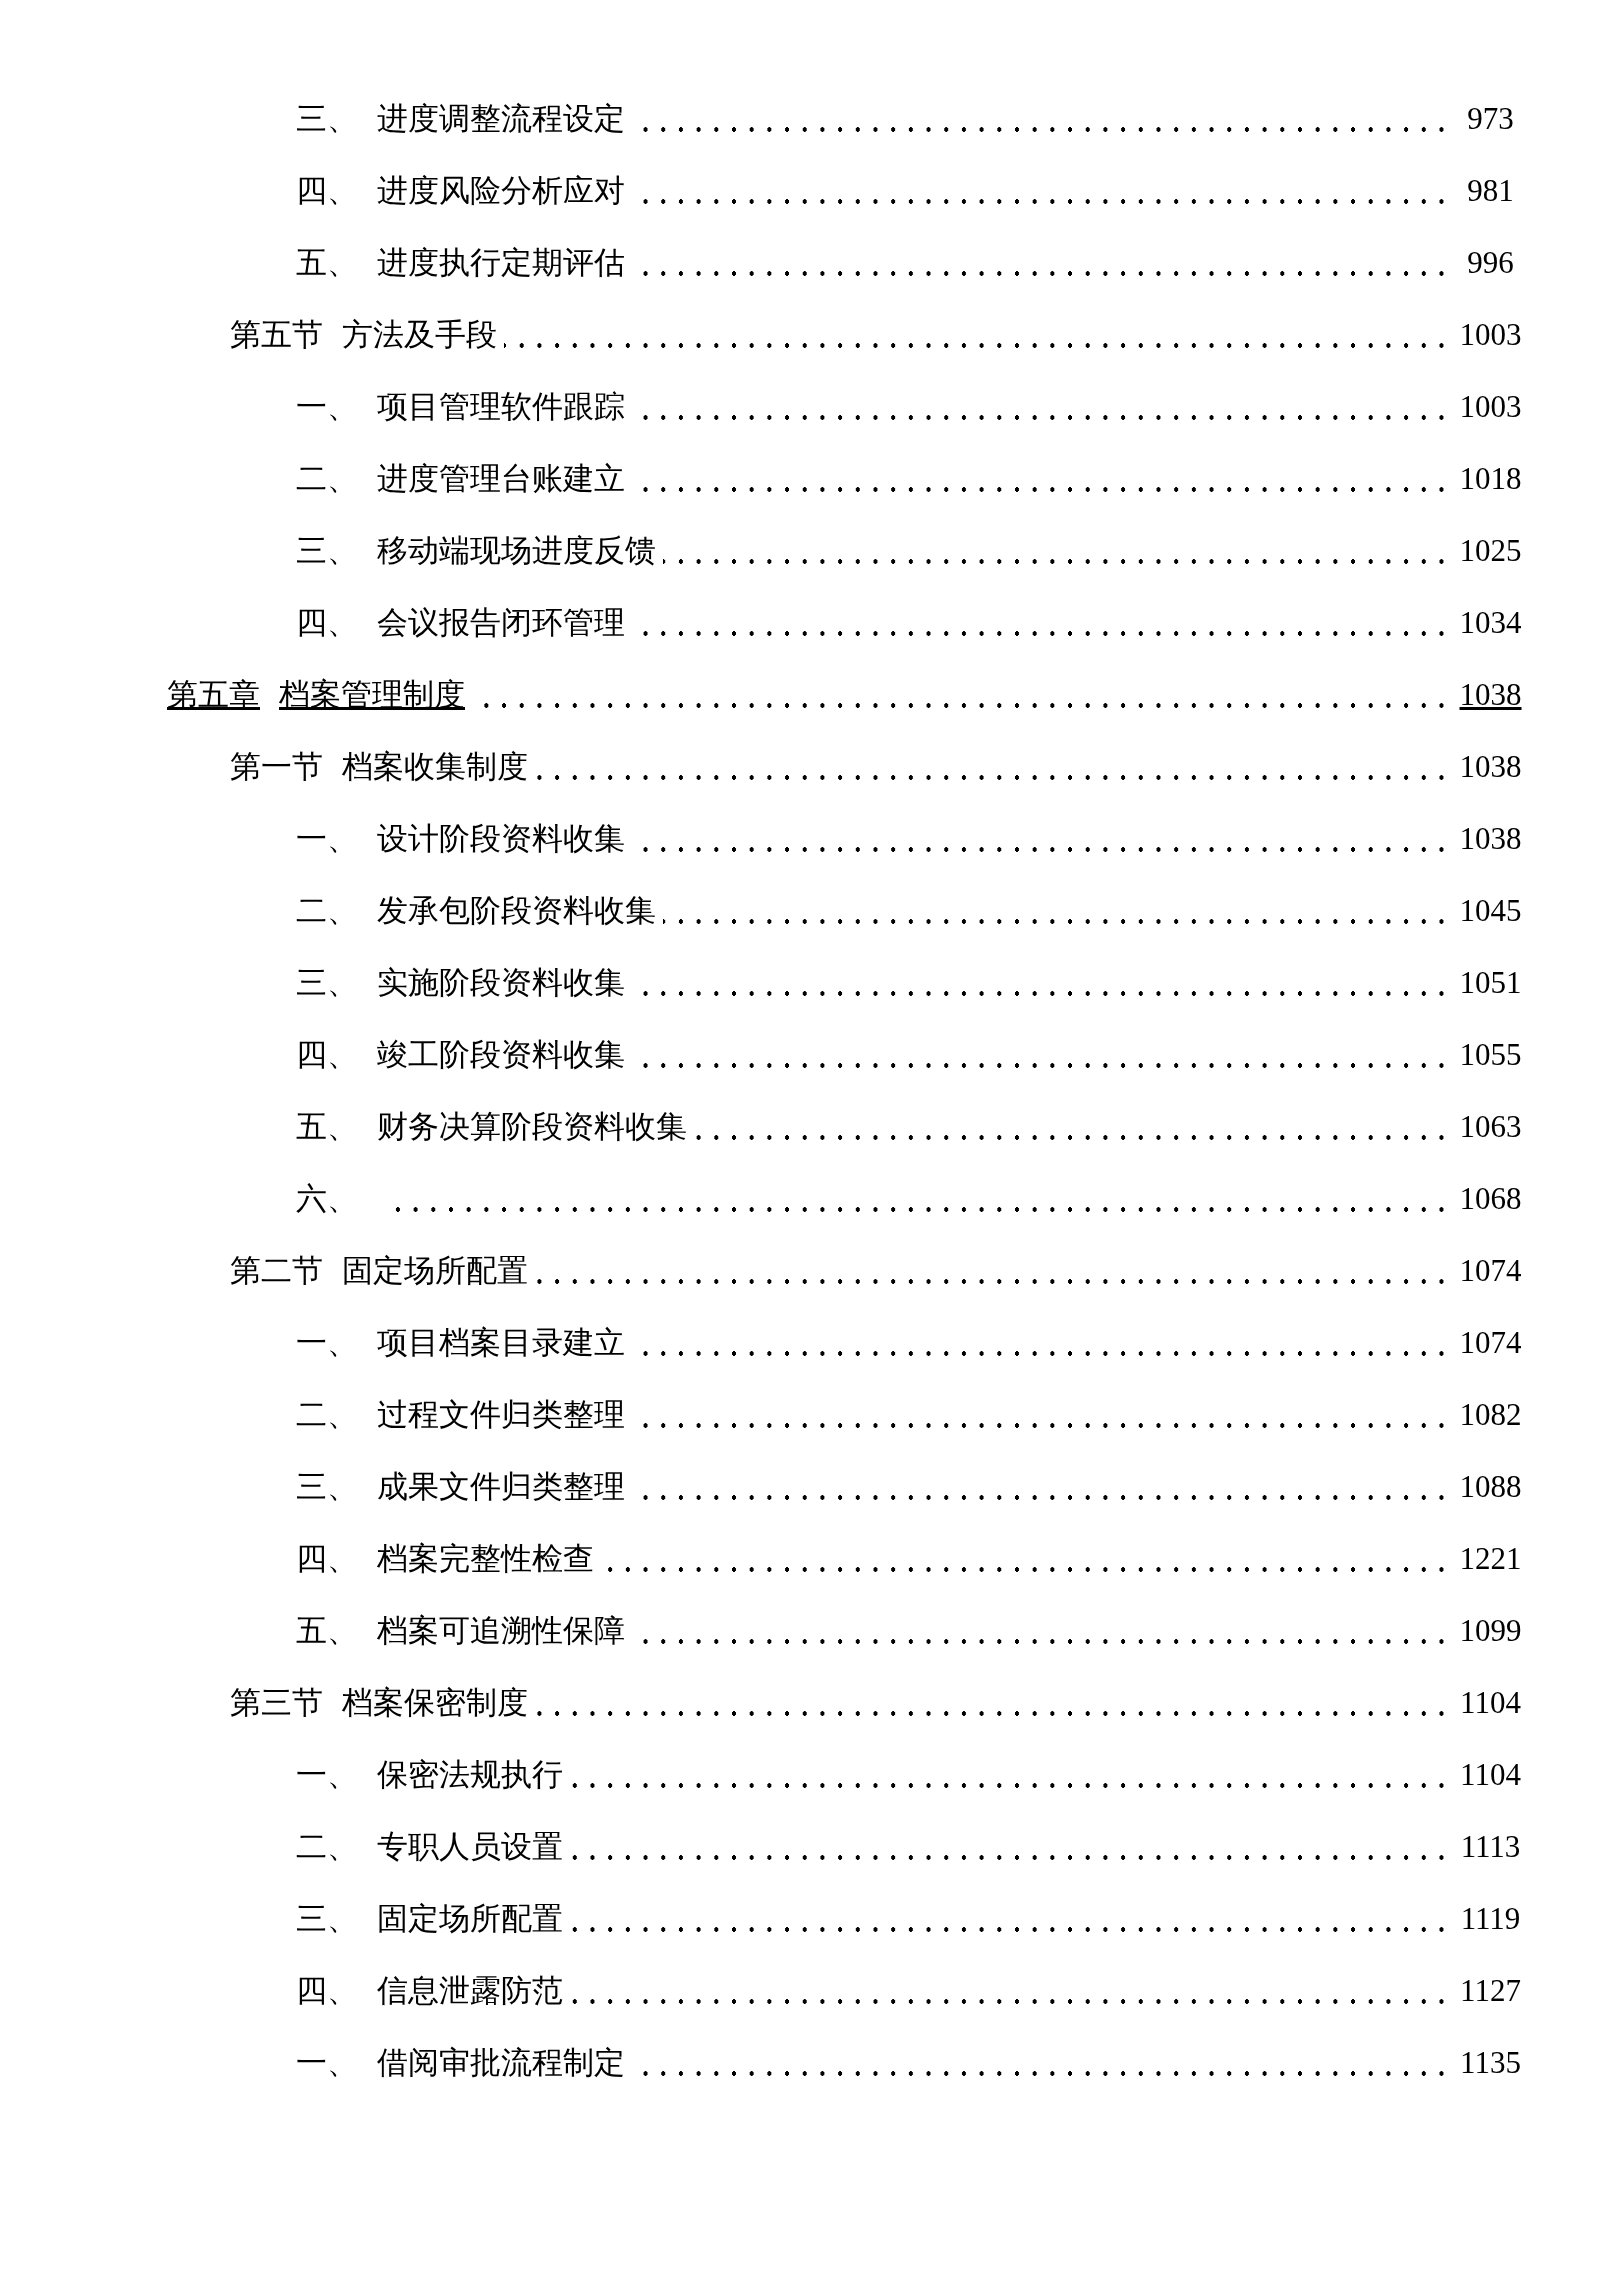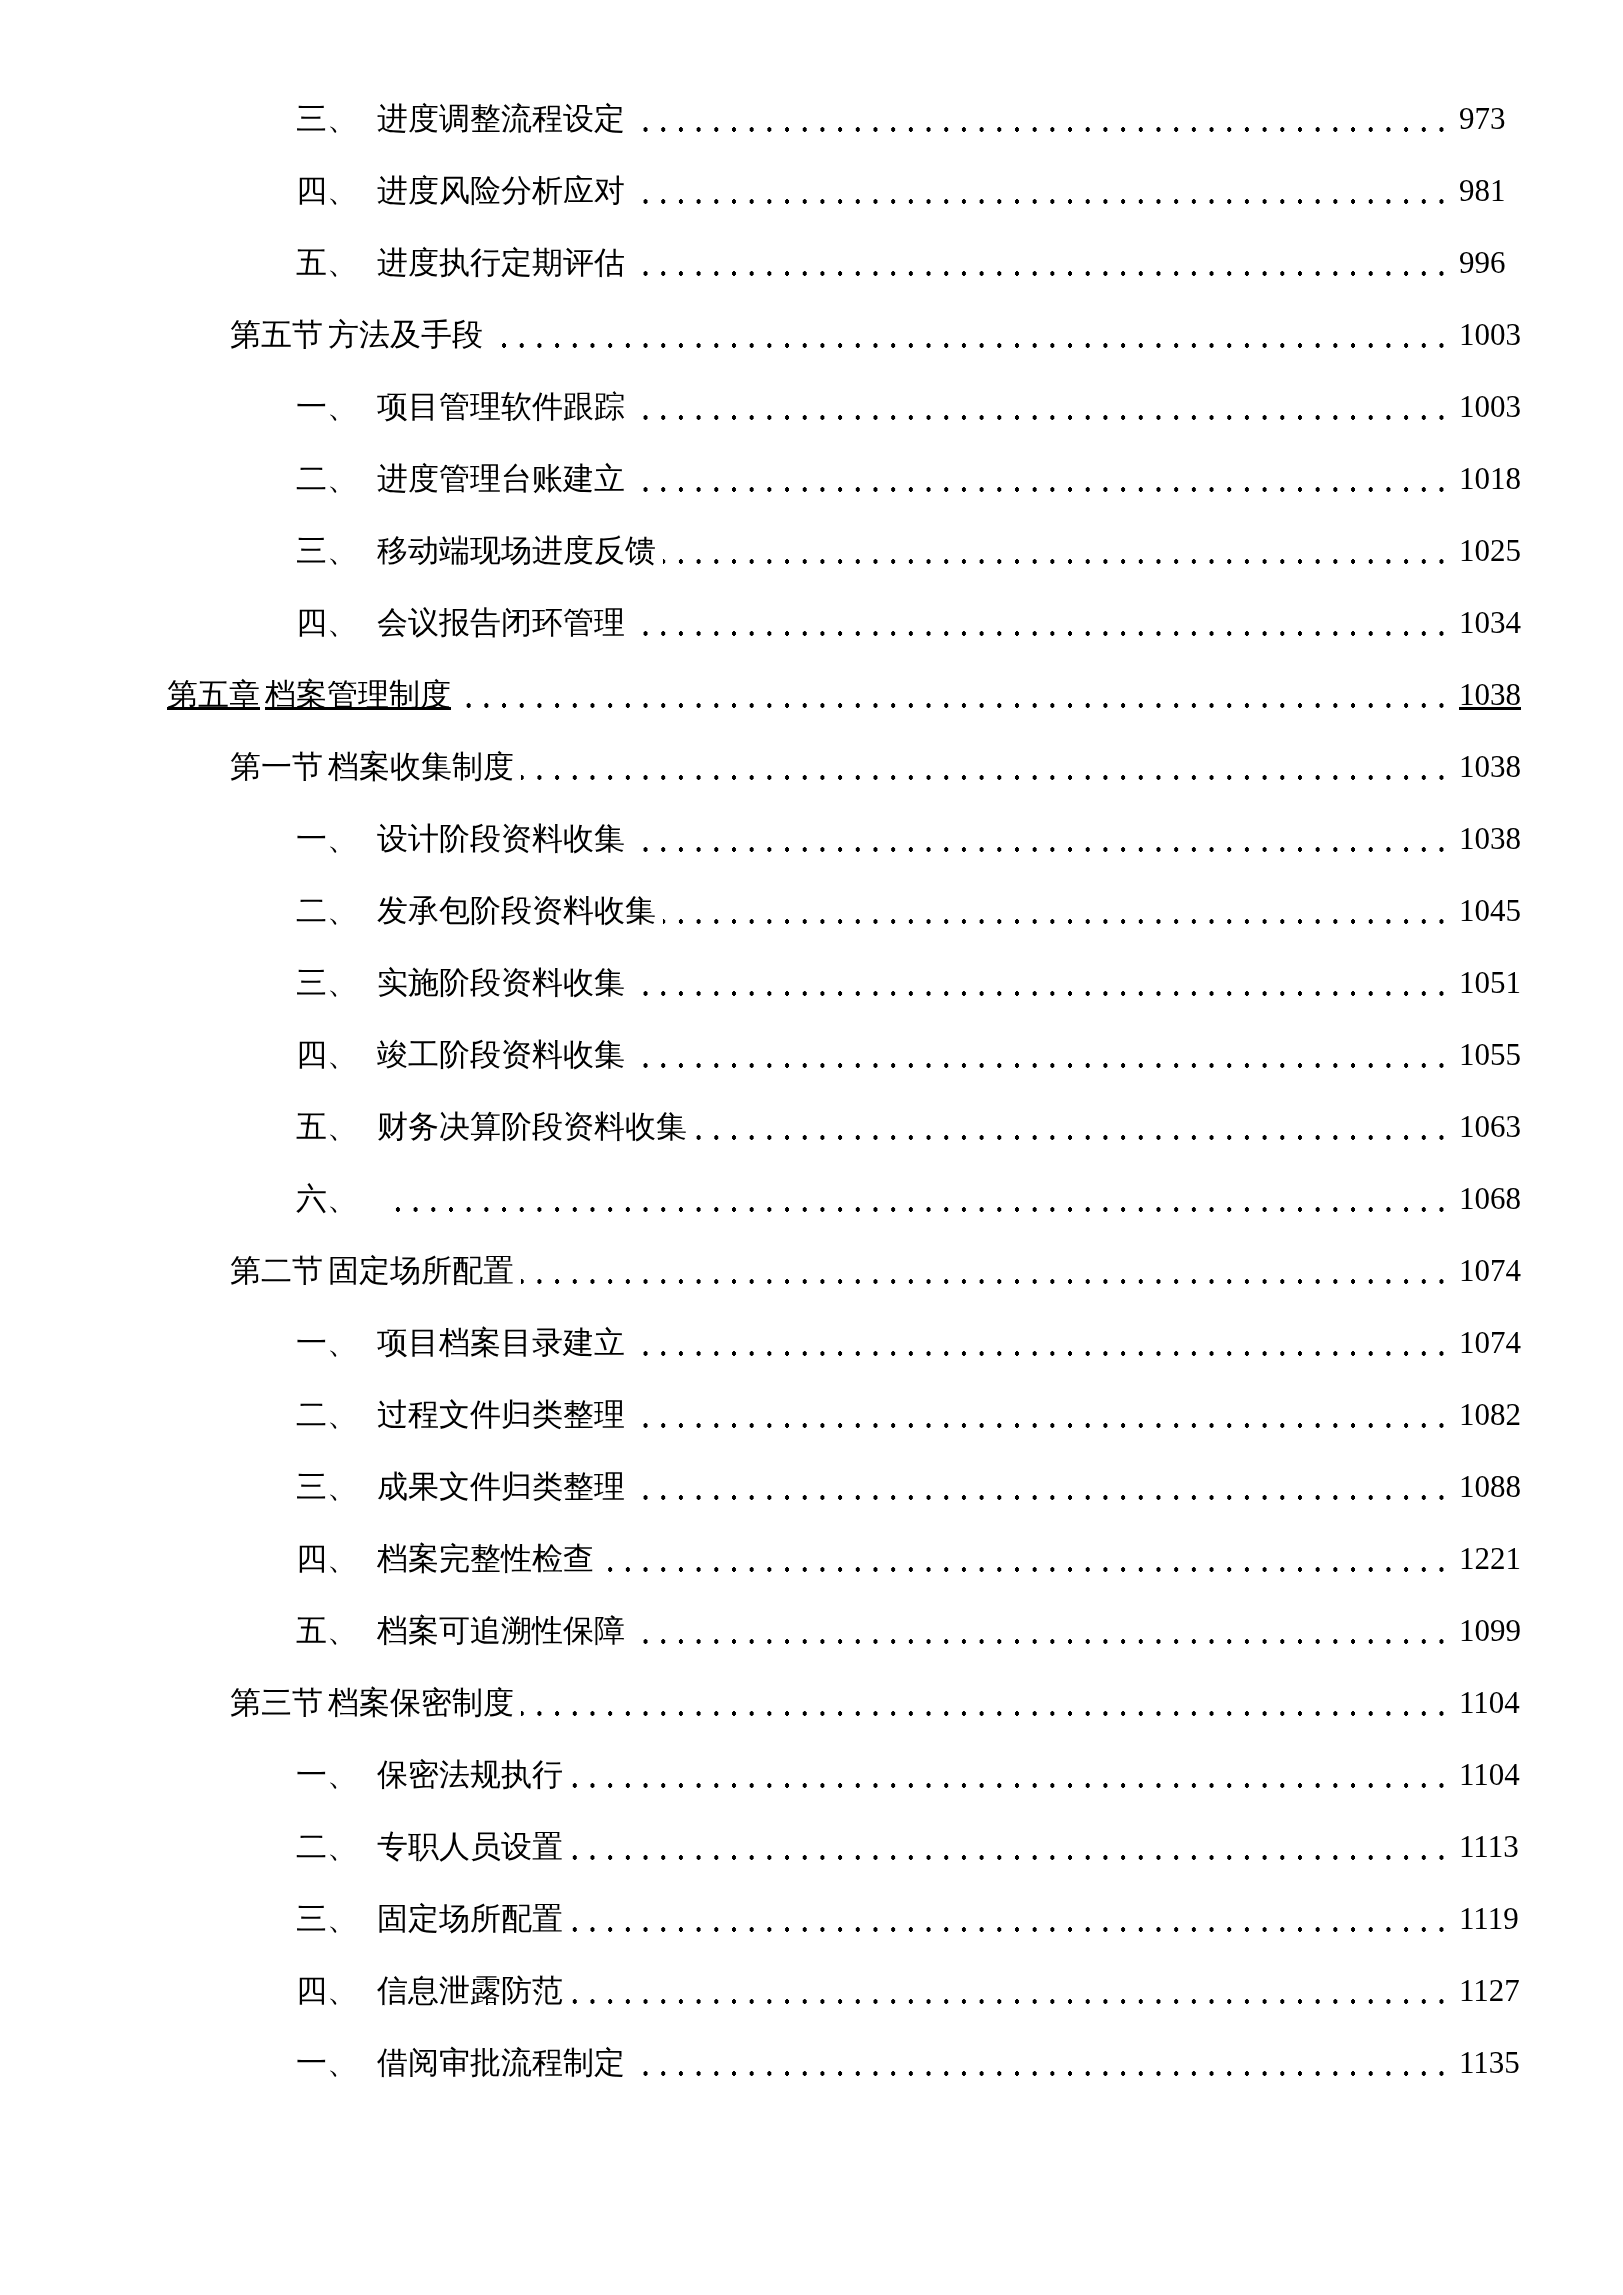--- a/index.html
+++ b/index.html
@@ -23,37 +23,37 @@
     display: flex;
     align-items: stretch;
     height: 72px;
     white-space: nowrap;
   }
   .toc-row > span { line-height: 72px; }
   .toc-row.lv1 { padding-left: 167px; text-decoration: underline; }
   .toc-row.lv2 { padding-left: 230px; }
   .toc-row.lv3 { padding-left: 296px; }
   .num   { flex: none; }
-  .lv1 .num, .lv2 .num { margin-right: 5px; }
+  .lv1 .num, .lv2 .num { margin-right: 19px; }
   .lv3 .num { margin-right: 19px; }
   .title { flex: none; }
   .dots {
     flex: 1 1 auto;
     min-width: 0;
     margin-left: 6.5px;
     margin-right: 9.2px;
     background-image: radial-gradient(circle, #000000 2px, rgba(0,0,0,0) 2.2px);
     background-size: 17.7px 4.6px;
     background-repeat: repeat-x;
     background-position: right 0px top 44px;
   }
   .pagenum {
     flex: none;
     min-width: 63px;
-    text-align: left;
+    text-align: center;
   }
 </style>
 </head>
 <body>
 
 <div class="doc-page">
   <div class="toc" id="toc">
       <div class="toc-row lv3">
     <span class="num">三、</span>
     <span class="title">进度调整流程设定</span>

